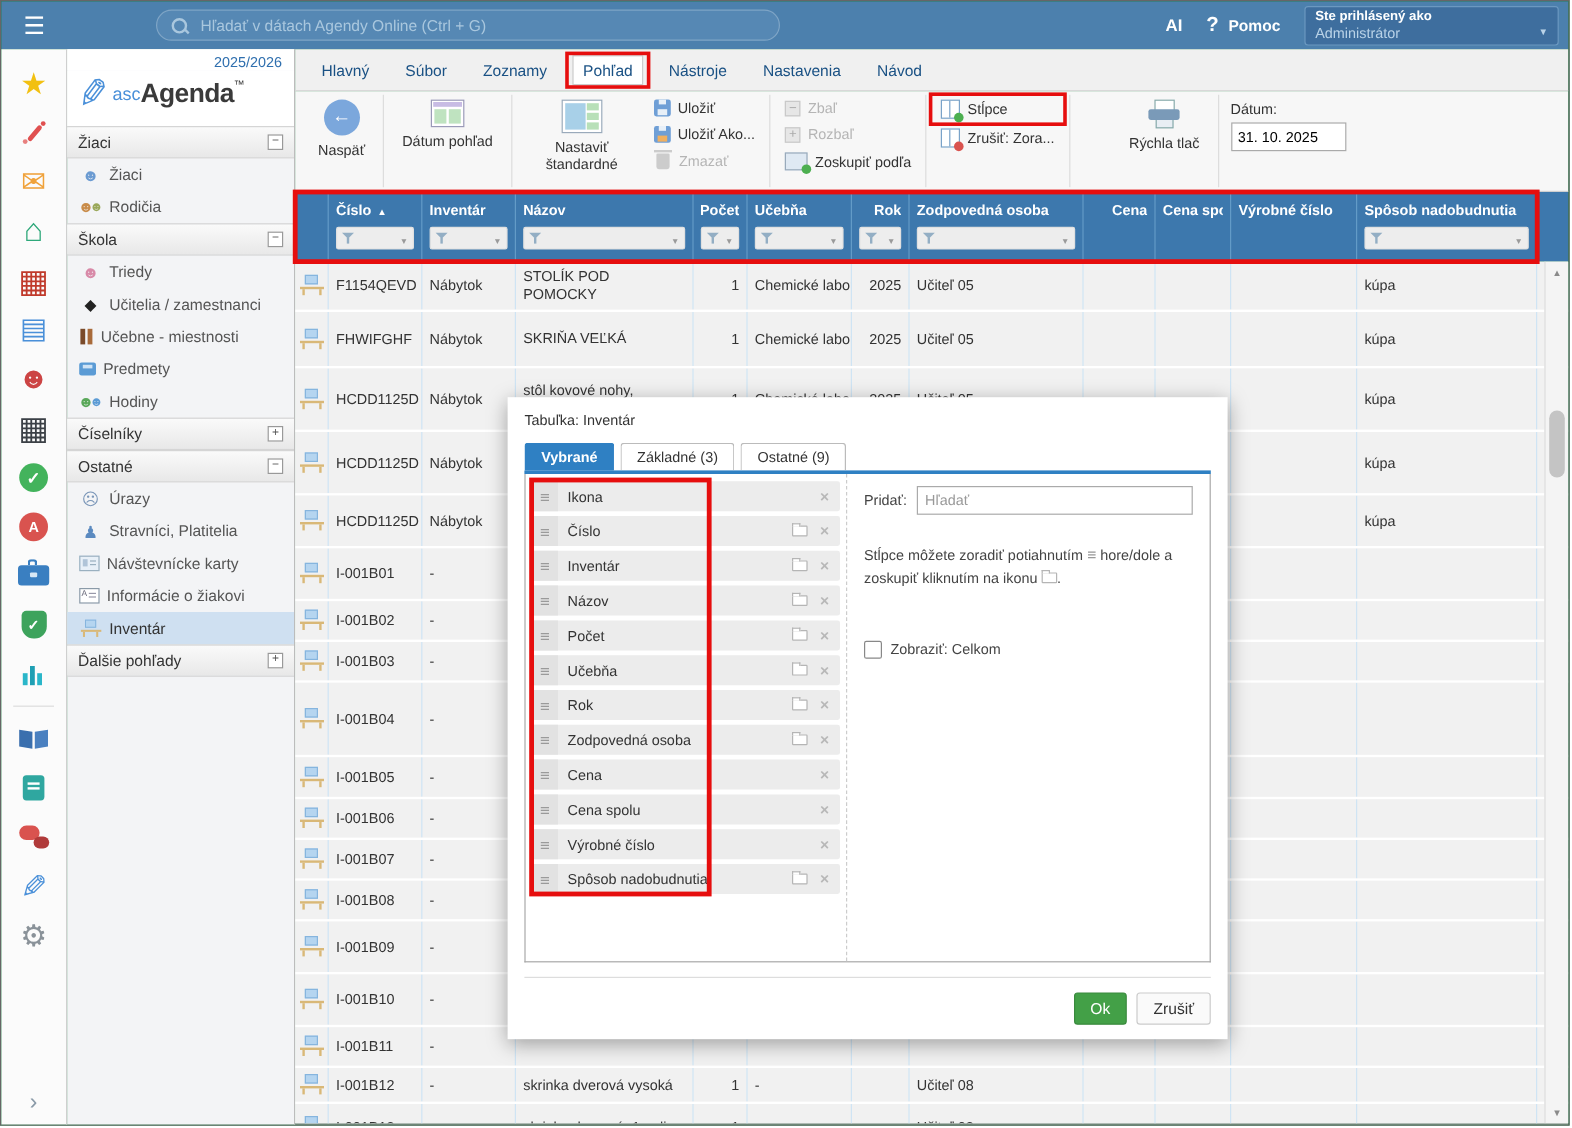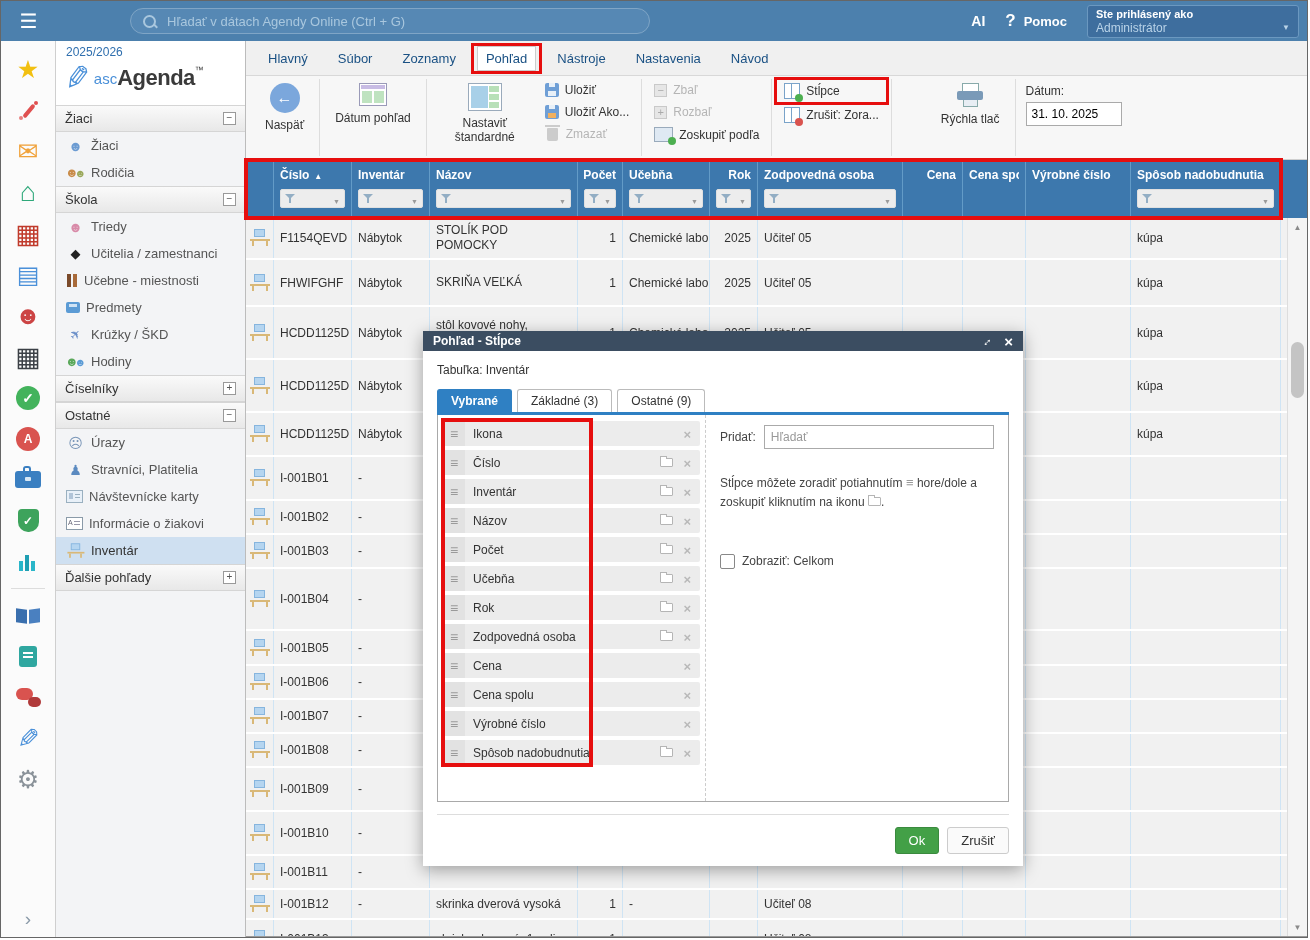--- a/index.html
+++ b/index.html
@@ -63,21 +63,21 @@
   .documents-icon{width:18px;height:21px;background:#2fa7a0;border-radius:3px;position:relative}
   .documents-icon::before{content:"";position:absolute;left:4px;top:6px;width:10px;height:2px;background:#fff;box-shadow:0 4px 0 #fff}
   .chat-icon{position:relative;width:25px;height:19px}
   .chat-icon::before{content:"";position:absolute;left:0;top:0;width:17px;height:12px;background:#d9534f;border-radius:6px}
   .chat-icon::after{content:"";position:absolute;right:0;bottom:0;width:13px;height:10px;background:#b03a3a;border-radius:5px}
   .asc-pencil-icon::before{content:"✎";font-size:27px;color:#4a90d9;display:inline-block;transform:scaleX(-1)}
   .gear-icon::before{content:"⚙";font-size:25px;color:#8a9299}
 
   
   .sidenav{width:190px;background:#f3f4f6;border-right:1px solid #bcbcbc;box-sizing:border-box;display:flex;flex-direction:column}
-  .year{color:#2f6fae;font-size:12px;padding:4px 10px 0;background:#fff}
+  .year{text-align:right;color:#2f6fae;font-size:12px;padding:4px 10px 0;background:#fff}
   .logo{background:#fff;padding:0 6px 8px 8px;display:flex;align-items:center}
   .lpen::before{content:"✎";font-size:32px;color:#4a90d9;display:inline-block;transform:scaleX(-1) rotate(8deg)}
   .lasc{color:#4a90d9;font-size:15px;margin-left:3px}
   .lagenda{color:#3a3a3a;font-size:22px;font-weight:bold;letter-spacing:-0.5px}
   .ltm{color:#3a3a3a;font-size:9px;align-self:flex-start;margin-top:6px}
   .shead{height:25px;display:flex;align-items:center;justify-content:space-between;padding:0 9px;background:linear-gradient(#fafafa,#e8e8e8);border-top:1px solid #d5d5d5;border-bottom:1px solid #d5d5d5;color:#333;font-size:13px;cursor:pointer}
   .pm{width:11px;height:11px;border:1px solid #999;background:#fff;font-size:10px;line-height:10px;text-align:center;color:#555}
   .sitem{height:27px;display:flex;align-items:center;padding:0 6px 0 10px;color:#555;font-size:13px;cursor:pointer}
   .sitem.selected{background:#cfe0f1;color:#333}
   .sic{width:19px;height:16px;display:inline-flex;align-items:center;justify-content:center;margin-right:6px;flex:none}
@@ -351,24 +351,20 @@
           </div>
           <div class="sitem">
             <span class="sic room-icon"></span>
             <span class="slab">Učebne - miestnosti</span>
           </div>
           <div class="sitem">
             <span class="sic subject-icon"></span>
             <span class="slab">Predmety</span>
           </div>
           <div class="sitem">
-            <span class="sic club-icon"></span>
-            <span class="slab">Krúžky / ŠKD</span>
-          </div>
-          <div class="sitem">
             <span class="sic lessons-icon"></span>
             <span class="slab">Hodiny</span>
           </div>
           <div class="shead">
             <span>Číselníky</span>
             <span class="pm">+</span>
           </div>
           <div class="shead">
             <span>Ostatné</span>
             <span class="pm">−</span>
@@ -992,25 +988,20 @@
             <div class="varrow up"></div>
             <div class="vthumb"></div>
             <div class="varrow down"></div>
           </div>
         </div>
       </div>
     </div>
   </div>
 
   <div class="modal">
-    <div class="mtitle">
-      <span>Pohľad - Stĺpce</span>
-      <span class="mresize"></span>
-      <span class="mclose"></span>
-    </div>
     <div class="mbody">
       <div class="mtablelbl">Tabuľka: Inventár</div>
       <div class="mtabs" id="mtabs">
           <div class="mt active">Vybrané</div>
           <div class="mt">Základné (3)</div>
           <div class="mt">Ostatné (9)</div>
         </div>
       <div class="mbar"></div>
       <div class="mcontent">
         <div class="mlist" id="mlist">

